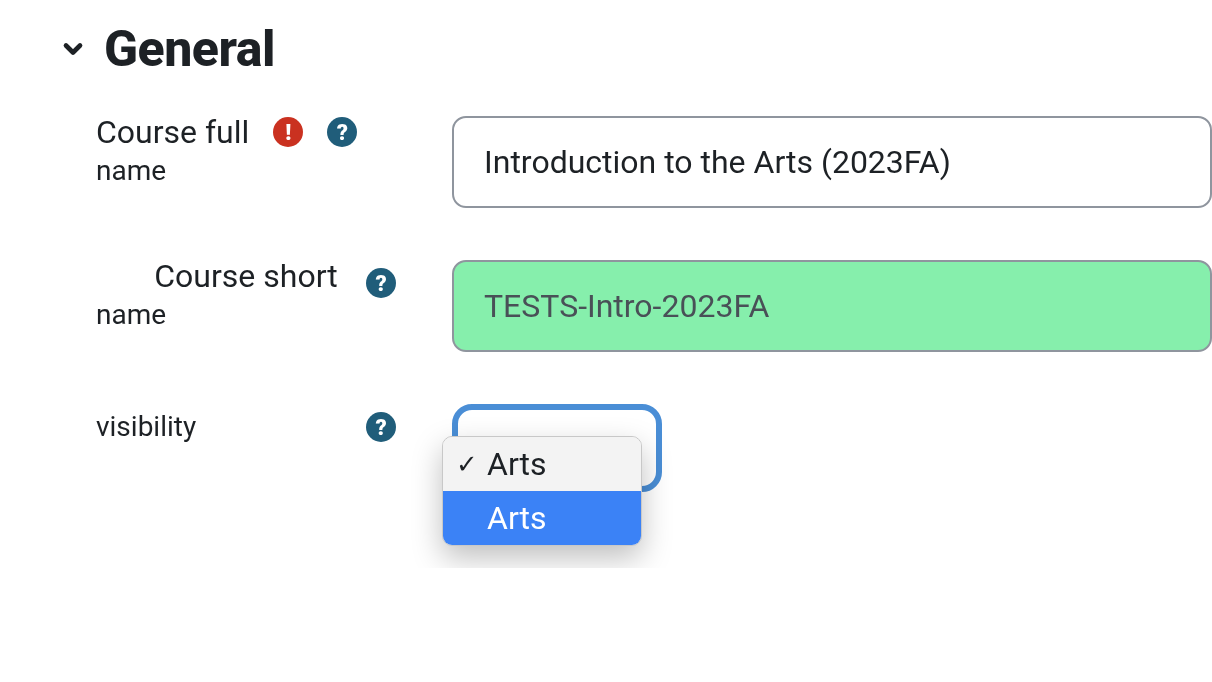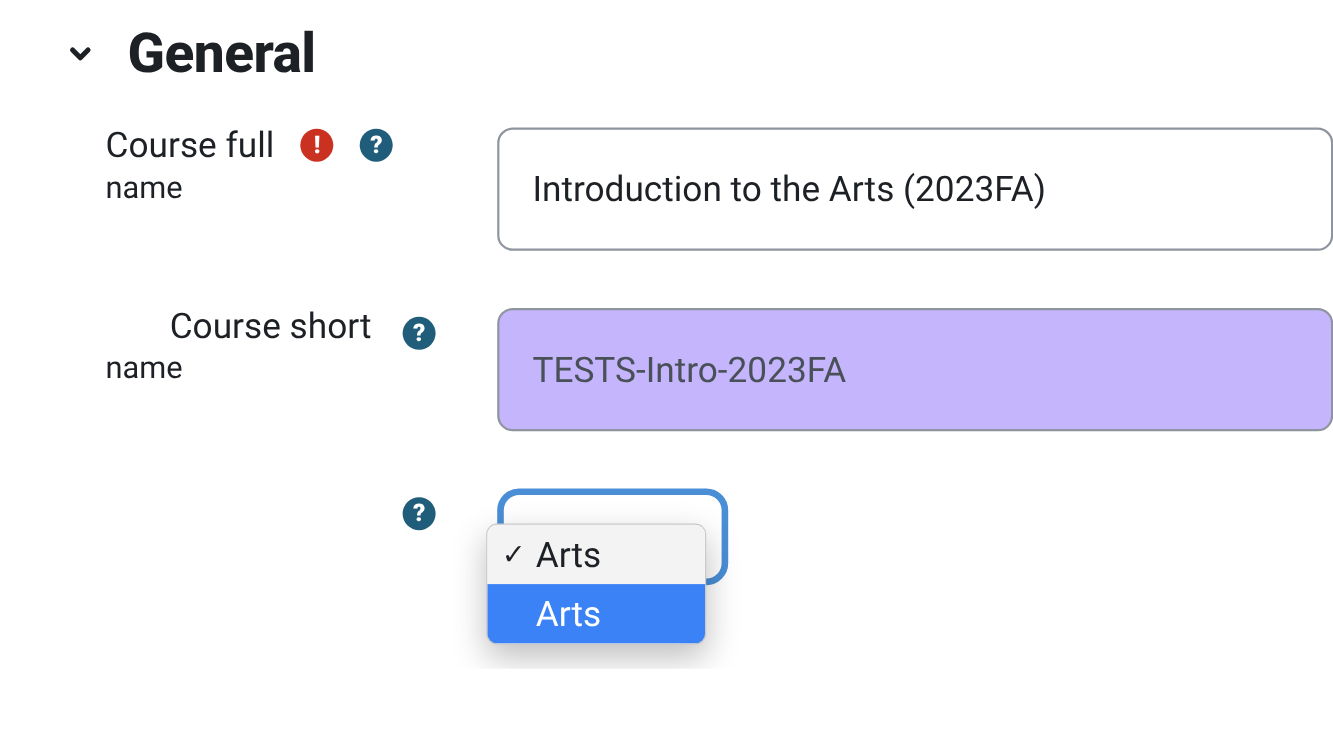--- a/index.html
+++ b/index.html
@@ -5,21 +5,21 @@
     * { box-sizing: border-box; margin: 0; padding: 0; }
     body {
       font-family: -apple-system, BlinkMacSystemFont, "Segoe UI", Roboto, "Helvetica Neue", Arial, sans-serif;
       background: #fff;
       color: #1d2125;
       padding: 20px 0;
     }
     .section-header {
       display: flex;
       align-items: center;
-      gap: 28px;
+      gap: 16px;
       margin-left: 58px;
       margin-bottom: 38px;
     }
     .chevron {
       width: 30px;
       height: 30px;
       display: flex;
       align-items: center;
       justify-content: center;
       cursor: pointer;
@@ -83,31 +83,31 @@
       right: 0;
       top: 8px;
     }
     .input-block {
       flex: 1;
       margin-left: 56px;
     }
     .text-input {
       width: 100%;
       max-width: 770px;
-      height: 112px;
+      height: 92px;
       border: 2px solid #8f959e;
       border-radius: 14px;
       font-size: 32px;
       color: #1d2125;
       padding: 0 30px;
       background: #fff;
       font-family: inherit;
     }
     .text-input.readonly {
-      background: #c4b5fd;
+      background: #86efac;
       color: #495057;
     }
     .select-wrap {
       position: relative;
       display: inline-block;
     }
     .select-box {
       width: 210px;
       height: 88px;
       border: 6px solid #4a8ed6;
@@ -204,20 +204,21 @@
     <span class="icon-help help-right">?</span>
   </div>
   <div class="input-block">
     <input type="text" readonly="" class="text-input readonly" value="TESTS-Intro-2023FA" style="">
   </div>
 </div>
 
 <div class="form-row">
   <div class="label-col">
     <div class="label-wrapper-1">
+      <div class="label-text">visibility</div>
     </div>
     <span class="icon-help help-right">?</span>
   </div>
   <div class="input-block">
     <div class="select-wrap">
       <div class="select-box"></div>
       <div class="dropdown-menu">
         <div class="dropdown-option selected-current">
           <span class="checkmark-slot">✓</span>
           <span>Arts</span>

